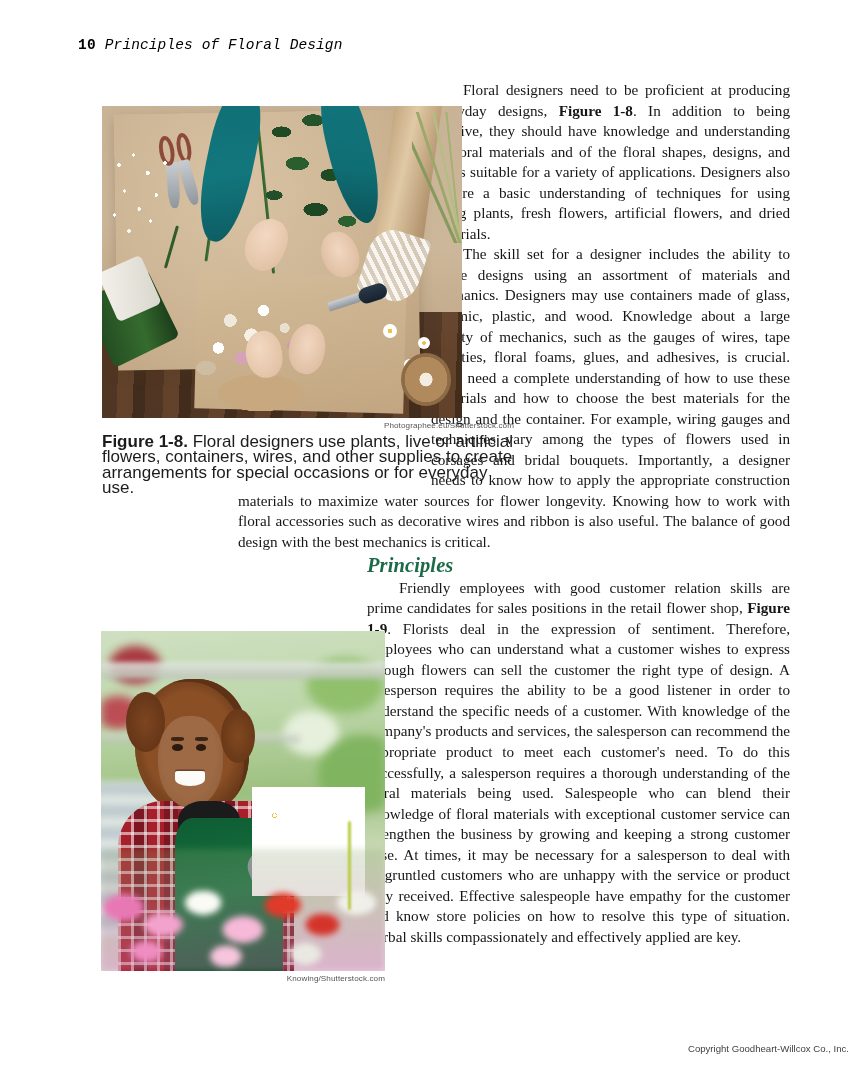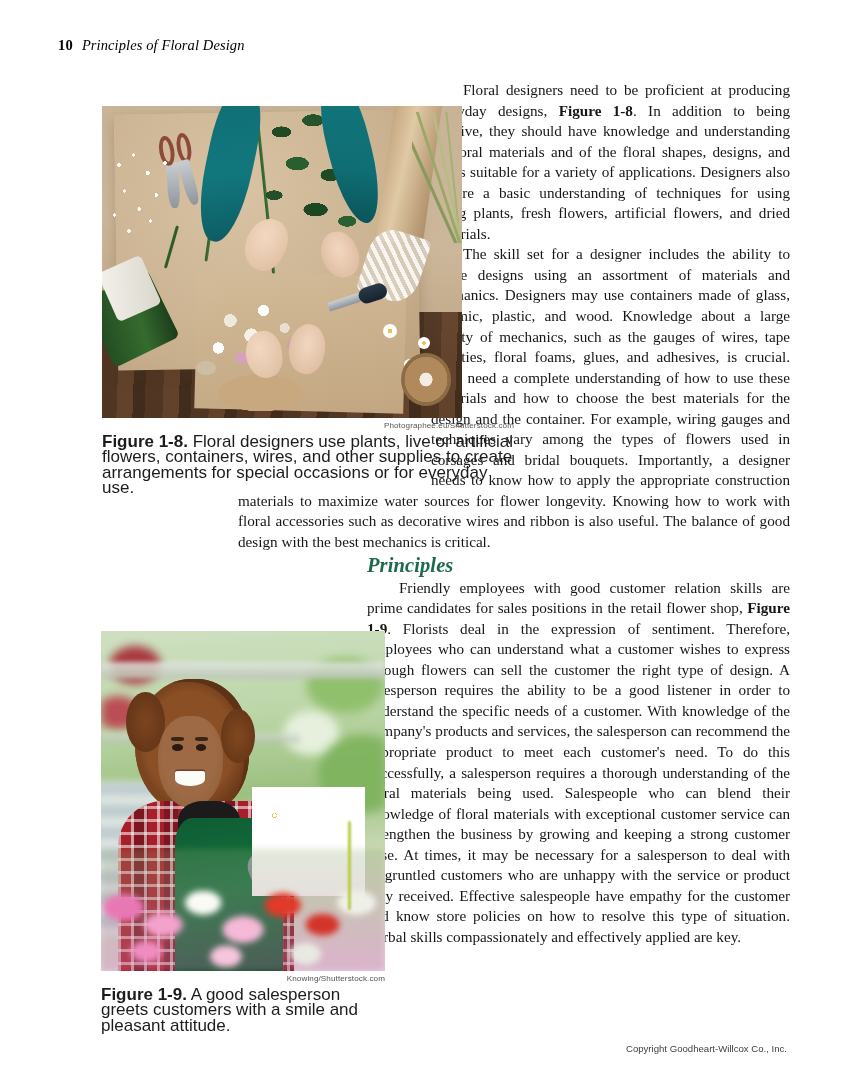--- a/index.html
+++ b/index.html
@@ -15,23 +15,23 @@
     position: relative;
     width: 849px;
     height: 1087px;
     background: #ffffff;
     overflow: hidden;
   }
 
   
   .runhead {
     position: absolute;
-    left: 58px;
+    left: 78px;
     top: 36px;
-    font-family: Liberation Serif, serif;
+    font-family: Liberation Mono, monospace;
     font-size: 14.5px;
     line-height: 18px;
     white-space: nowrap;
   }
   .runhead .folio {
     font-weight: bold;
     font-style: normal;
     letter-spacing: 0.2px;
   }
   .runhead .booktitle {
@@ -115,21 +115,20 @@
   #figure-1-8 .photo { width: 360px; height: 312px; }
   #figure-1-9 { left: 61px; top: 615px; width: 284px; }
   #figure-1-9 .photo { width: 284px; height: 340px; }
 
   
   .footer {
     position: absolute;
     left: 0; right: 0;
     top: 1043px;
     text-align: right;
-    padding-right: 62px;
     font-family: "Liberation Sans", sans-serif;
     font-size: 9.6px;
     color: #3f3f3f;
   }
 
   
   .p1-base {
     position: absolute; inset: 0;
     background:
       linear-gradient(185deg, #c9b396 0%, #cdb79a 42%, #c3ab8c 64%, #8d6a4b 72%, #6b4a32 100%);
@@ -525,18 +524,17 @@
       </div>
       <div class="p2-shirt"></div>
       <div class="p2-tee"></div>
       <div class="p2-apron"></div>
       <div class="p2-glove"></div>
       <div class="p2-plant"></div>
       <div class="p2-fg"></div>
       <div class="p2-fg-stem"></div>
     </div>
     <div class="credit">Knowing/Shutterstock.com</div>
-    <figcaption class="caption"><b>Figure 1-9.</b> <span>A good salesperson greets customers with a smile and pleasant attitude.</span></figcaption>
   </figure>
 
   <div class="footer">Copyright Goodheart-Willcox Co., Inc.</div>
 
 </div>
 
 </body></html>

